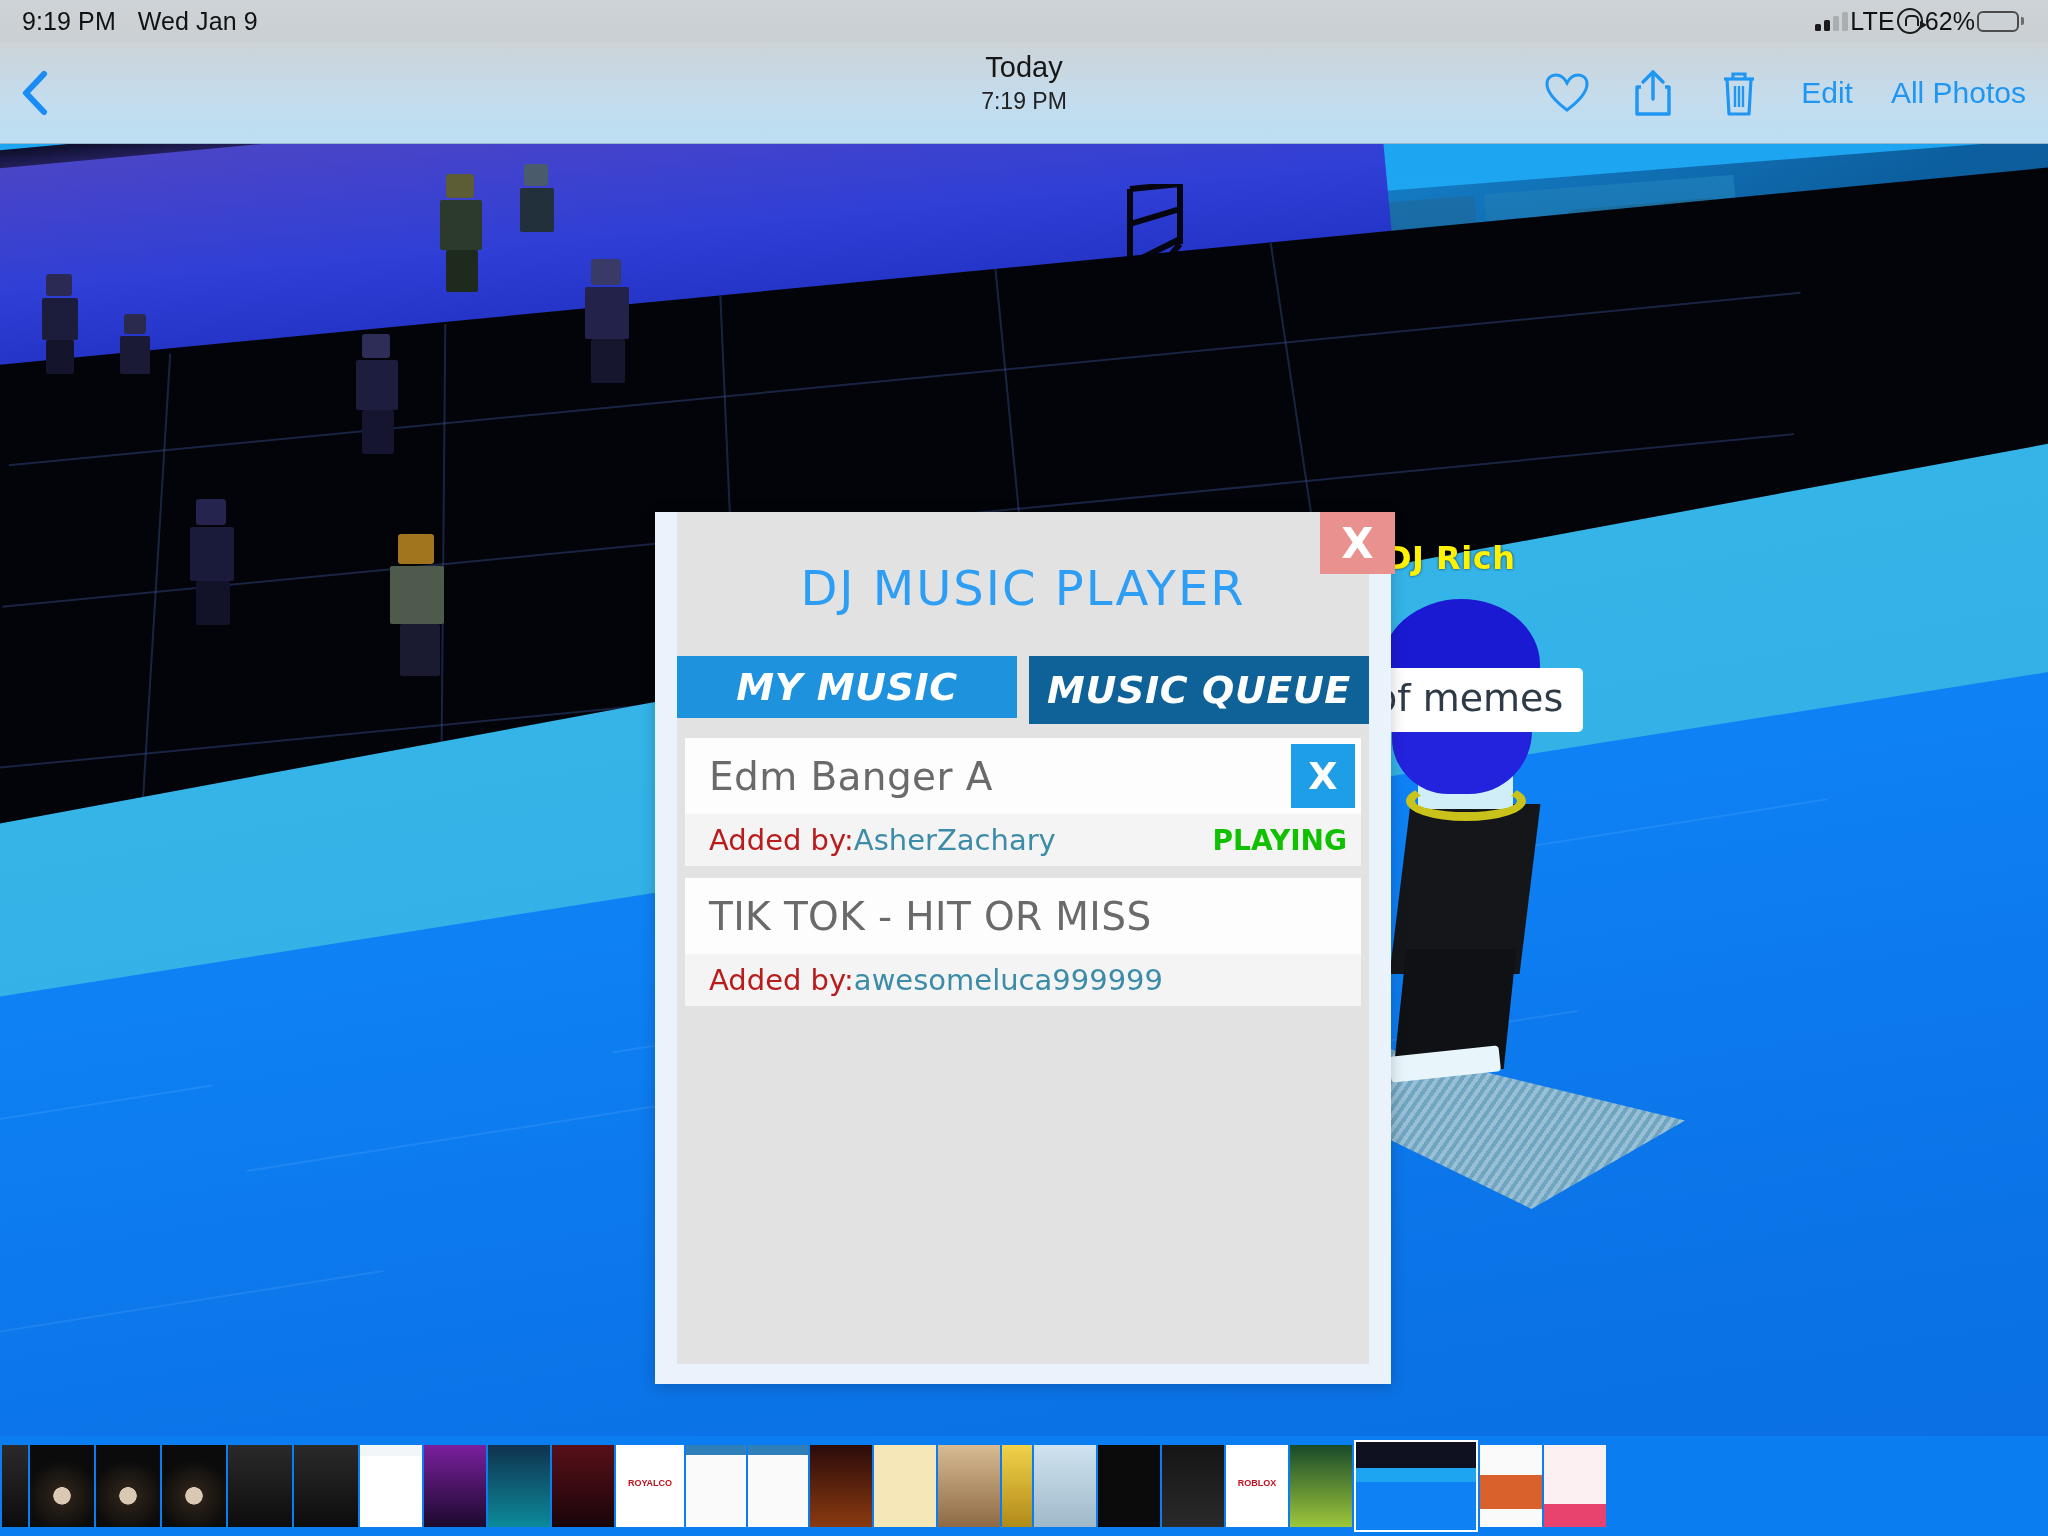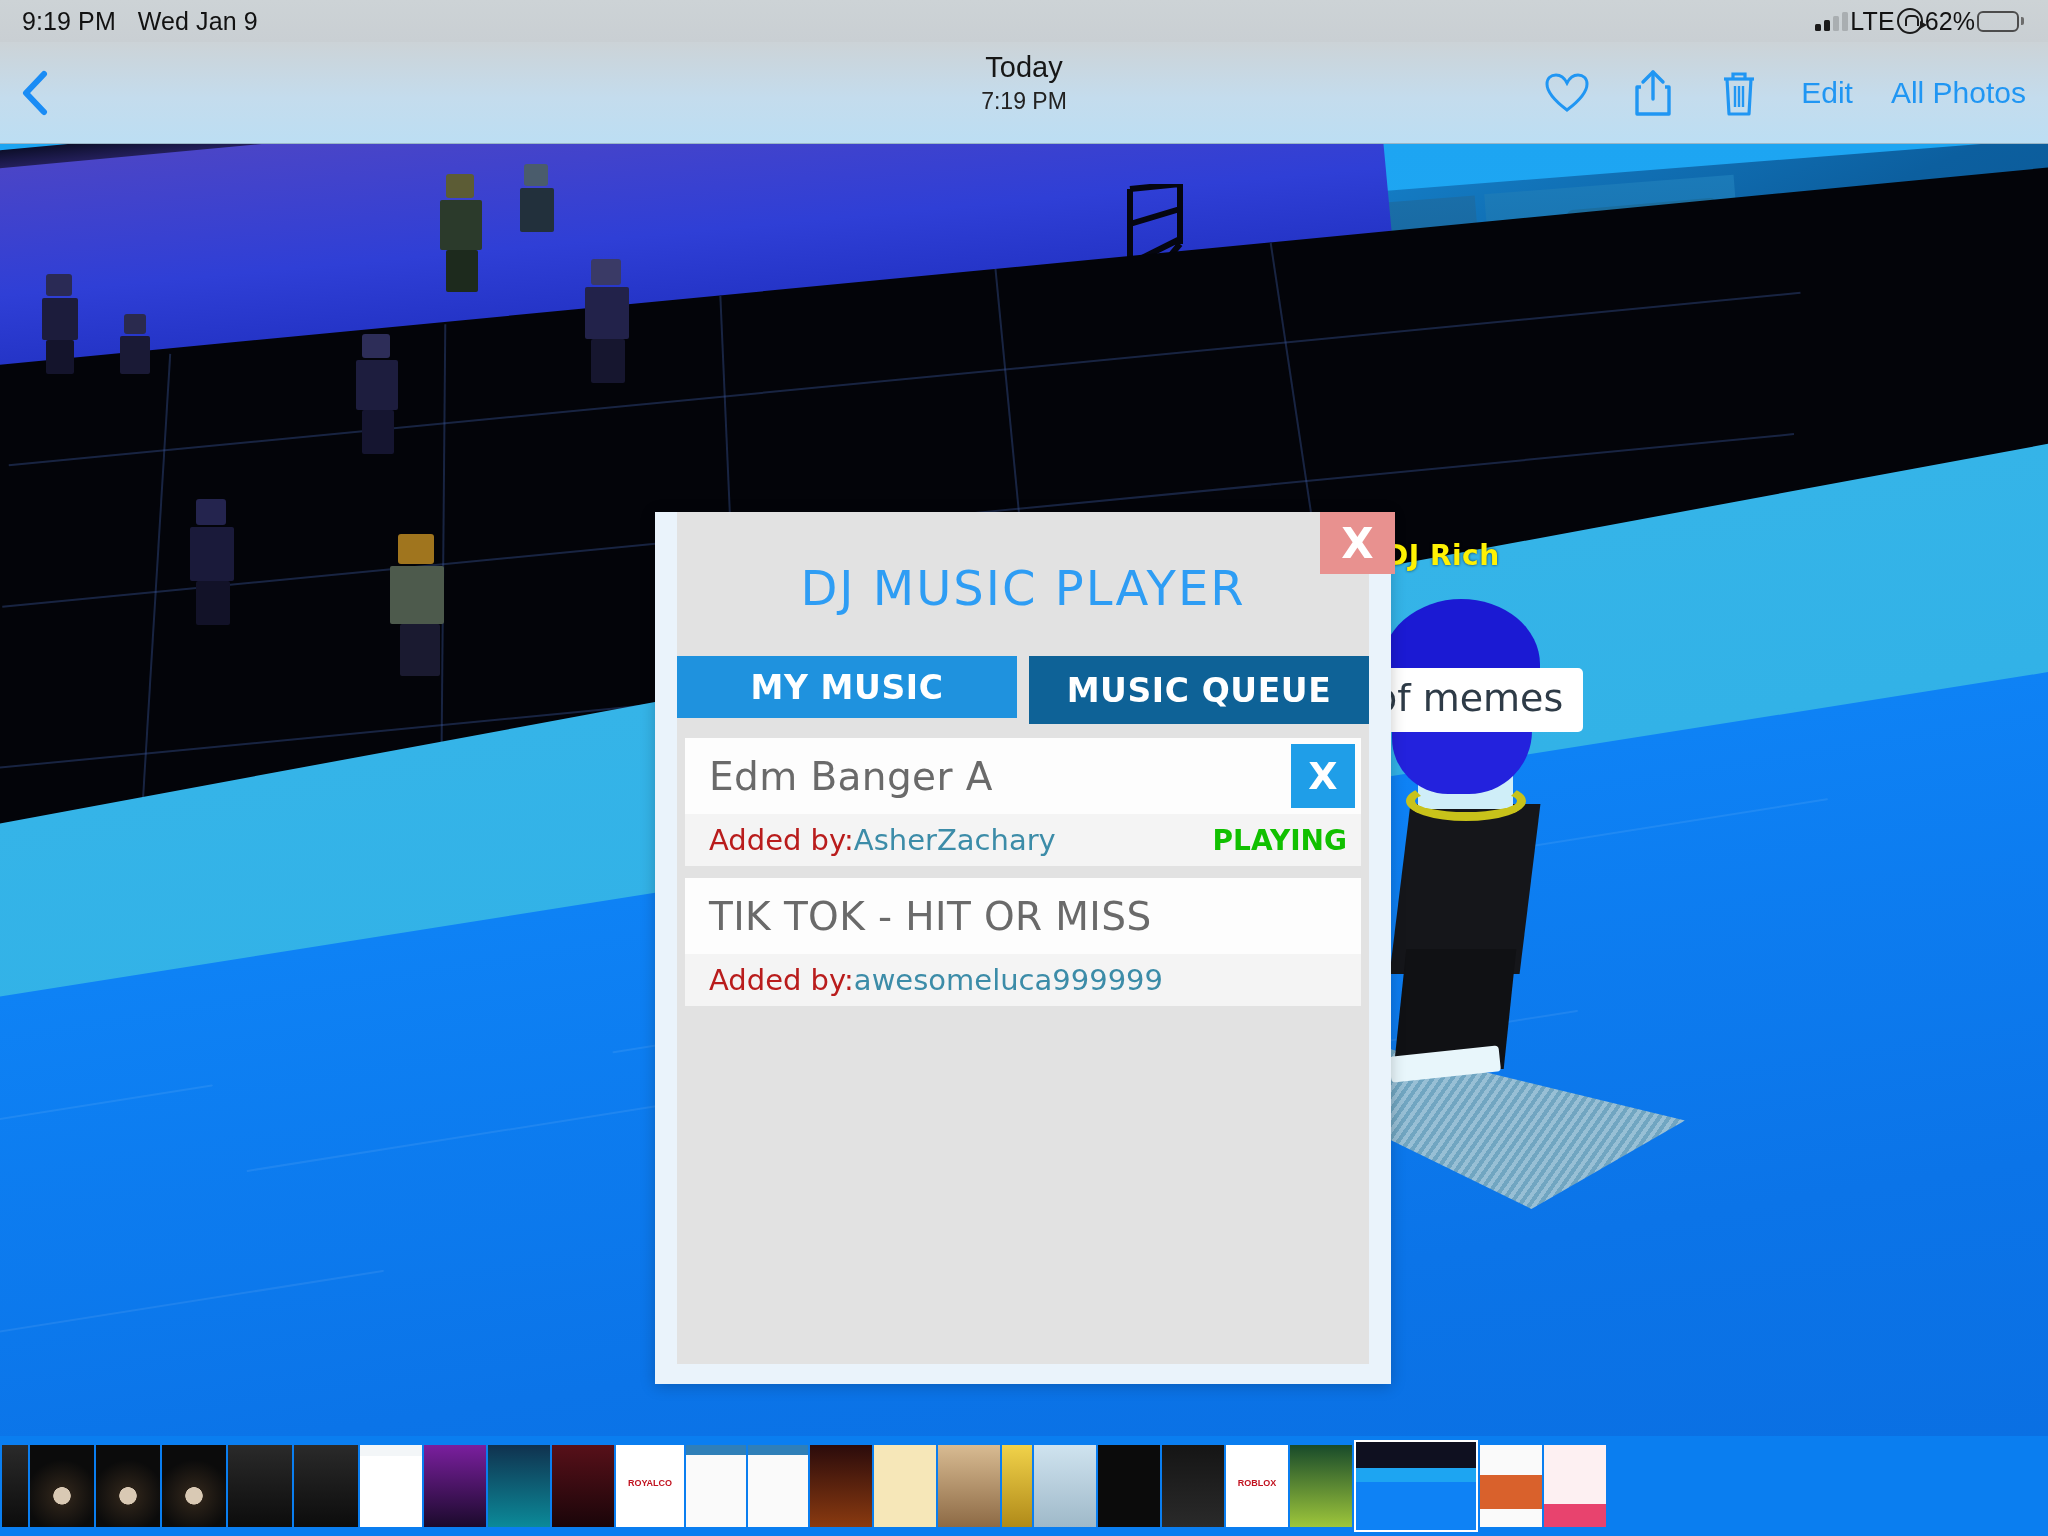--- a/index.html
+++ b/index.html
@@ -128,21 +128,21 @@
             transform:skewX(-7deg);}
   #dj-legs{position:absolute;left:30px;top:350px;width:110px;height:120px;background:#101114;transform:skewX(-6deg);}
   #dj-shoe{position:absolute;left:20px;top:452px;width:110px;height:26px;background:#e8f6fb;border-radius:4px;transform:rotate(-6deg);}
   #dj-plate{position:absolute;left:-5px;top:440px;width:320px;height:170px;
             background:repeating-linear-gradient(125deg,#9fc3d4 0 4px,#76a8bf 4px 8px);
             clip-path:polygon(8% 6%,100% 48%,52% 100%,0% 52%); opacity:.95;}
 
   
   #dj-name{
     position:absolute; left:1385px; top:395px;
-    font-size:28px; font-weight:700; color:#fff203;
+    font-size:32px; font-weight:700; color:#fff203;
     font-family:"DejaVu Sans", sans-serif;
     text-shadow:0 0 3px rgba(0,0,0,.7);
     letter-spacing:.5px; white-space:nowrap; z-index:6;
   }
   
   #chatbubble{
     position:absolute; left:1352px; top:524px;
     background:#fff; padding:8px 20px 12px 22px; border-radius:5px;
     font-size:38px; color:#2e3b47; white-space:nowrap; z-index:7;
     font-family:"DejaVu Sans", sans-serif;
@@ -179,22 +179,22 @@
     background:#e8918f; color:#fff; font-size:42px; font-weight:700;
     display:flex; align-items:center; justify-content:center; z-index:24;
     font-family:"DejaVu Sans", sans-serif;
   }
   #tabs{
     position:absolute; left:22px; top:144px; width:692px; height:68px;
     display:flex; gap:12px; z-index:22;
   }
   .tab{
     flex:1; display:flex; align-items:center; justify-content:center;
-    font-size:33px; font-weight:700; color:#fff; letter-spacing:.6px;
-    font-family:"DejaVu Sans", sans-serif; cursor:pointer;
+    font-size:38px; font-weight:700; color:#fff; letter-spacing:.6px;
+    font-family:"DejaVu Sans", sans-serif; cursor:pointer;font-style:italic;
   }
   .tab.active{ background:#1f92de; height:62px; align-self:flex-start; }
   .tab.inactive{ background:#0e6297; height:68px; }
 
   #songlist{
     position:absolute; left:30px; top:226px; width:676px; bottom:36px;
     background:#e2e2e2; z-index:21;
   }
   .song{ margin-bottom:12px; background:#fdfdfd; }
   .song-top{

